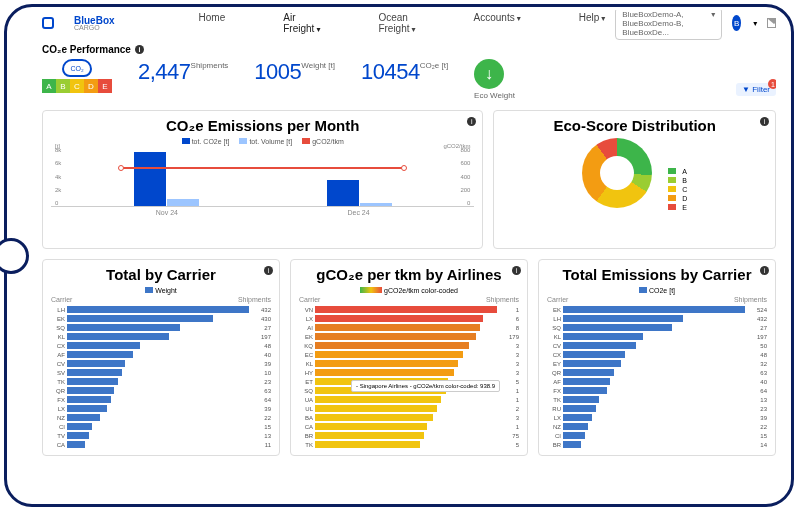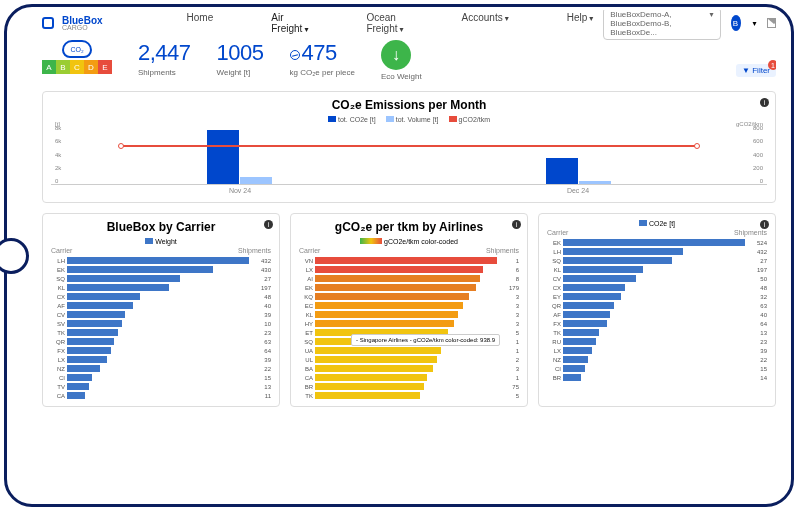--- a/index.html
+++ b/index.html
@@ -2,53 +2,53 @@
 <html><head>
 <meta charset="utf-8">
 <style>
 * { box-sizing: border-box; margin: 0; padding: 0; }
 body { font-family: -apple-system, Arial, sans-serif; background: #fff; width: 798px; height: 511px; overflow: hidden; position: relative; }
 .tablet-frame { position: absolute; inset: 4px; border: 3px solid #0a1e5e; border-radius: 28px; }
 .home-btn { position: absolute; left: -14px; top: 50%; transform: translateY(-50%); width: 36px; height: 36px; border: 3px solid #0a1e5e; border-radius: 50%; background: #fff; }
 .screen { position: absolute; inset: 10px 22px 10px 42px; overflow: hidden; }
 
 .topbar { display: flex; align-items: center; height: 26px; gap: 10px; font-size: 10px; }
-.logo { display: flex; align-items: center; gap: 8px; font-weight: 700; color: #0047cc; }
+.logo { display: flex; align-items: center; gap: 20px; font-weight: 700; color: #0047cc; }
 .logo-icon { width: 12px; height: 12px; border: 2px solid #0047cc; border-radius: 3px; display: inline-block; }
 .logo sub { font-size: 7px; font-weight: 400; color: #888; display: block; margin-top: -2px; }
 .nav { display: flex; gap: 14px; margin-left: 30px; }
 .nav-item { color: #444; cursor: pointer; padding-left: 44px; }
 .nav-item.active { font-weight: 400; color: #222; }
 .chev { font-size: 8px; margin-left: 2px; }
 .org-select { margin-left: auto; border: 1px solid #ccc; border-radius: 4px; padding: 2px 6px; font-size: 8px; color: #666; width: 180px; display: flex; justify-content: space-between; }
 .avatar { width: 16px; height: 16px; background: #0047cc; color: #fff; border-radius: 50%; font-size: 8px; display: flex; align-items: center; justify-content: center; }
 .envelope { width: 14px; height: 10px; border: 1px solid #999; position: relative; }
 .envelope::after { content: ''; position: absolute; top: 0; left: 0; right: 0; border-bottom: 5px solid transparent; border-left: 6px solid transparent; border-right: 6px solid transparent; border-top: 5px solid #999; }
 
 .section-title { font-size: 10px; font-weight: 700; margin: 8px 0 4px; display: flex; align-items: center; gap: 4px; }
 .info-dot { width: 9px; height: 9px; border-radius: 50%; background: #333; color: #fff; font-size: 7px; display: inline-flex; align-items: center; justify-content: center; }
 
 .kpi-row { display: flex; align-items: flex-start; gap: 26px; margin-top: 4px; position: relative; }
 .eco-badge { display: flex; flex-direction: column; align-items: center; }
 .cloud { width: 30px; height: 18px; border: 2px solid #0047cc; border-radius: 10px 10px 8px 8px; position: relative; display: flex; align-items: center; justify-content: center; font-size: 7px; color: #0047cc; }
 .grades { display: flex; margin-top: 2px; }
 .grade { width: 14px; height: 14px; font-size: 8px; color: #fff; display: flex; align-items: center; justify-content: center; position: relative; }
-.kpi { display: flex; flex-direction: column; justify-content: space-between; }
+.kpi { display: flex; flex-direction: row; justify-content: space-between; }
 .kpi-val { font-size: 22px; font-weight: 500; color: #0047cc; letter-spacing: -0.5px; }
 .kpi-lbl { font-size: 8px; color: #666; margin-top: 2px; }
 .diam { display: inline-block; width: 10px; height: 10px; border: 1px solid #0047cc; border-radius: 50%; position: relative; margin-right: 2px; }
 .diam::after { content: ''; position: absolute; left: 1px; right: 1px; top: 50%; border-top: 1px solid #0047cc; transform: rotate(-15deg); }
 .eco-trend { text-align: center; position: relative; }
 .eco-circle { width: 30px; height: 30px; background: #3db54a; border-radius: 50%; display: flex; align-items: center; justify-content: center; color: #fff; font-size: 16px; }
 .filter-btn { position: absolute; right: 0; top: 24px; background: #eaf2ff; color: #0047cc; font-size: 8px; padding: 2px 6px; border-radius: 3px; }
 .red-badge { position: absolute; right: -2px; top: -4px; width: 10px; height: 10px; background: #e74c3c; border-radius: 50%; color: #fff; font-size: 7px; display: flex; align-items: center; justify-content: center; }
 
 .charts-row1 { display: flex; gap: 10px; margin-top: 10px; }
 .card { border: 1px solid #ddd; border-radius: 4px; padding: 6px 8px; position: relative; }
-.card-title { font-size: 12px; font-weight: 700; text-align: center; margin-bottom: 4px; }
+.card-title { font-size: 15px; font-weight: 700; text-align: center; margin-bottom: 4px; }
 .card .info-dot { position: absolute; right: 6px; top: 6px; }
 
 
 .monthbars { display: flex; align-items: flex-end; height: 60px; gap: 2px; padding: 0 20px; position: relative; border-bottom: 1px solid #ccc; }
 .mb-col { display: flex; align-items: flex-end; gap: 1px; width: 50%; justify-content: center; }
 .mb-bar { width: 32px; }
 .mb-line { position: absolute; left: 70px; right: 70px; top: 20px; height: 0; border-top: 2px solid #e74c3c; }
 .mb-pt { position: absolute; width: 6px; height: 6px; border: 1px solid #e74c3c; background: #fff; border-radius: 50%; top: -4px; }
 .mb-yaxis { position: absolute; left: 4px; top: 0; bottom: 12px; font-size: 6px; color: #888; display: flex; flex-direction: column; justify-content: space-between; }
 .mb-yaxis2 { position: absolute; right: 4px; top: 0; bottom: 12px; font-size: 6px; color: #888; display: flex; flex-direction: column; justify-content: space-between; align-items: flex-end; }
@@ -103,20 +103,24 @@
       </div>
     <div class="org-select">
       <span>BlueBoxDemo-A, BlueBoxDemo-B, BlueBoxDe...</span>
       <span class="chev">▾</span>
     </div>
     <div class="avatar">B</div>
     <span class="chev">▾</span>
     <div class="envelope"></div>
   </div>
 
+  <div class="section-title">
+    <span>CO₂e Performance</span>
+    <span class="info-dot">i</span>
+  </div>
 
   <div class="kpi-row">
     <div class="eco-badge">
       <div class="cloud">CO₂</div>
       <div class="grades" id="grades">
           <div class="grade" style="background: rgb(61, 181, 74);">A</div>
           <div class="grade" style="background: rgb(154, 205, 50);">B</div>
           <div class="grade" style="background: rgb(241, 196, 15);">C</div>
           <div class="grade" style="background: rgb(243, 156, 18);">D</div>
           <div class="grade" style="background: rgb(231, 76, 60);">E</div>
@@ -125,22 +129,22 @@
     <div id="kpis" style="display:flex;gap:26px;">
         <div class="kpi">
           <div class="kpi-val">2,447</div>
           <div class="kpi-lbl">Shipments</div>
         </div>
         <div class="kpi">
           <div class="kpi-val">1005</div>
           <div class="kpi-lbl">Weight [t]</div>
         </div>
         <div class="kpi">
-          <div class="kpi-val"><span class="diam"></span>475</div>
-          <div class="kpi-lbl">kg CO₂e per piece</div>
+          <div class="kpi-val">10454</div>
+          <div class="kpi-lbl">CO₂e [t]</div>
         </div>
       </div>
     <div class="eco-trend">
       <div class="eco-circle">↓</div>
       <div class="kpi-lbl">Eco Weight</div>
     </div>
     <div class="filter-btn">
       <span>▼</span>
       <span>Filter</span>
       <span class="red-badge">1</span>
@@ -186,25 +190,42 @@
               <div class="mb-bar" style="height: 26.25px; background: rgb(0, 71, 204);"></div>
               <div class="mb-bar" style="height: 3.375px; background: rgb(156, 197, 255);"></div>
             </div>
           </div>
         <div class="mb-xlabels" id="mb-x">
             <span>Nov 24</span>
             <span>Dec 24</span>
           </div>
       </div>
     </div>
+    <div class="card" style="flex:1">
+      <div class="card-title">Eco-Score Distribution</div>
+      <span class="info-dot">i</span>
+      <div class="donut-wrap">
+        <div>
+          <div class="donut" id="donut" style="background: conic-gradient(rgb(61, 181, 74) 0deg, rgb(61, 181, 74) 93.6deg, rgb(154, 205, 50) 93.6deg, rgb(154, 205, 50) 122.4deg, rgb(241, 196, 15) 122.4deg, rgb(241, 196, 15) 216deg, rgb(243, 156, 18) 216deg, rgb(243, 156, 18) 324deg, rgb(231, 76, 60) 324deg, rgb(231, 76, 60) 360deg);"></div>
+          <div class="donut-hole"></div>
+        </div>
+        <div class="donut-legend" id="donut-legend">
+            <div><span class="leg-sw" style="background:#3db54a"></span>A</div>
+            <div><span class="leg-sw" style="background:#9acd32"></span>B</div>
+            <div><span class="leg-sw" style="background:#f1c40f"></span>C</div>
+            <div><span class="leg-sw" style="background:#f39c12"></span>D</div>
+            <div><span class="leg-sw" style="background:#e74c3c"></span>E</div>
+          </div>
+      </div>
+    </div>
   </div>
 
   <div class="charts-row2">
     <div class="card carrier-card">
-      <div class="card-title">BlueBox by Carrier</div>
+      <div class="card-title">Total by Carrier</div>
       <span class="info-dot">i</span>
       <div class="cbar-legend"><span class="leg-sw" style="background:#3e76c7"></span><span>Weight</span></div>
       <div class="carrier-head">
           <span>Carrier</span>
           <span>Shipments</span>
         </div>
       <div id="vol-bars">
           <div class="cbar-row">
             <div class="cbar-lbl">LH</div>
             <div class="cbar-track">
@@ -438,20 +459,21 @@
             <div class="cbar-track">
               <div class="cbar-fill" style="width: 57.6923%; background: rgb(241, 196, 15);"></div>
             </div>
             <div class="cbar-val">5</div>
           </div>
         </div>
       <div class="tooltip" style="left:60px;top:120px">- Singapore Airlines -
 gCO2e/tkm color-coded: 938.9</div>
     </div>
     <div class="card carrier-card">
+      <div class="card-title">Total Emissions by Carrier</div>
       <span class="info-dot">i</span>
       <div class="cbar-legend"><span class="leg-sw" style="background:#3e76c7"></span><span>CO2e [t]</span></div>
       <div class="carrier-head">
           <span>Carrier</span>
           <span>Shipments</span>
         </div>
       <div id="em-bars">
           <div class="cbar-row">
             <div class="cbar-lbl">EK</div>
             <div class="cbar-track">

